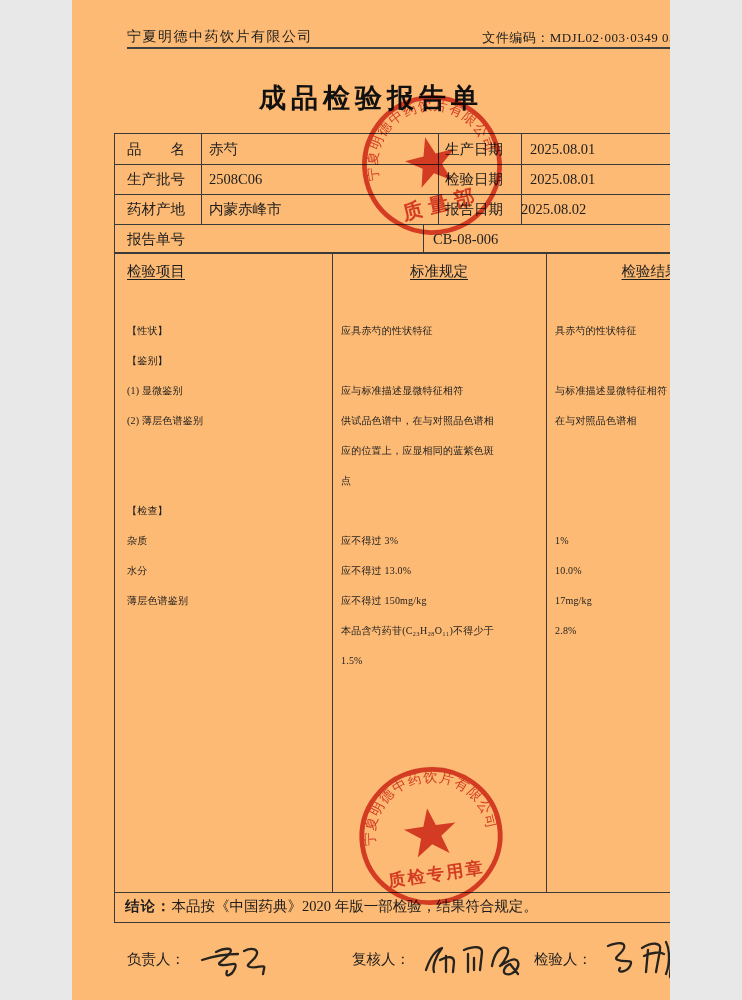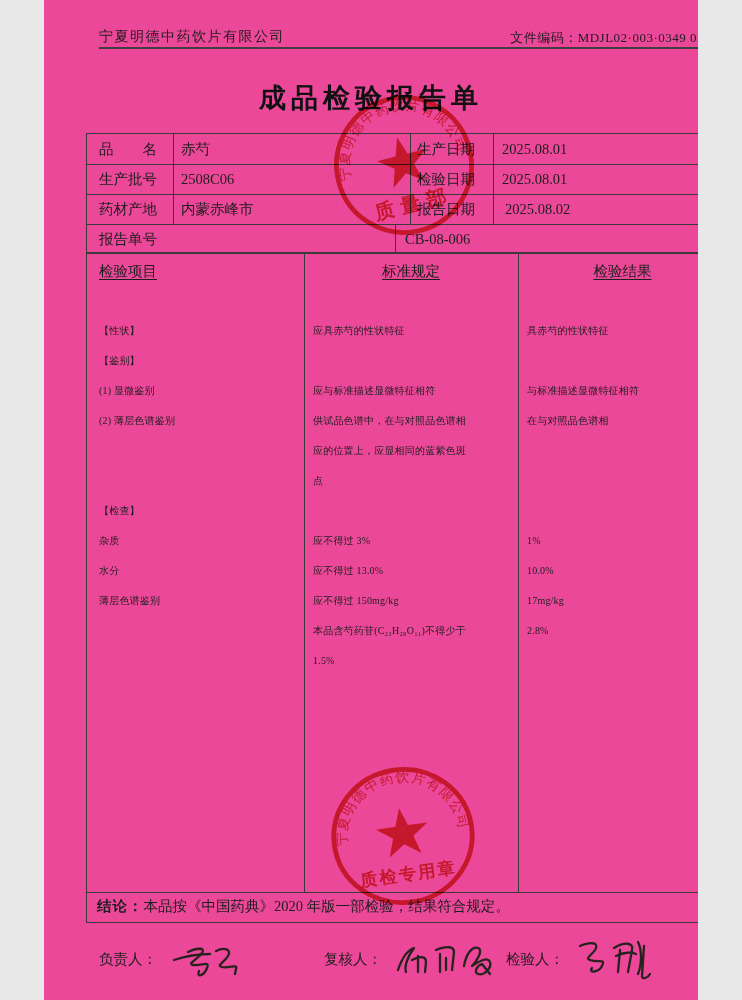--- a/index.html
+++ b/index.html
@@ -1,17 +1,17 @@
 <!DOCTYPE html>
 <html><head>
 <meta charset="utf-8">
 <style>
   html,body{margin:0;padding:0;background:#e8e8e8;}
   .page{
-    position:relative;width:654px;height:1000px;background:#ec4899;
+    position:relative;width:598px;height:1000px;background:#fdba74;
     font-family:"Liberation Serif", serif;color:#1d1d1d;overflow:hidden;
     margin:0 auto;
   }
   
   .hdr-company{position:absolute;left:55px;top:28px;font-size:14px;letter-spacing:1.5px;}
   .hdr-code{position:absolute;right:-6px;top:29px;font-size:13px;letter-spacing:.5px;white-space:nowrap;}
   .hdr-rule{position:absolute;left:55px;right:0;top:47px;border-top:2px solid #3f3f3f;}
   .doc-title{
     position:absolute;left:0;right:0;top:80px;text-align:center;
     font-family:"Liberation Sans", sans-serif;font-weight:bold;
@@ -68,21 +68,21 @@
     <div class="cell" style="left:415px;top:0">2025.08.01</div>
 
     <div class="cell" style="left:12px;top:30px">生产批号</div>
     <div class="cell" style="left:94px;top:30px">2508C06</div>
     <div class="cell" style="left:330px;top:30px">检验日期</div>
     <div class="cell" style="left:415px;top:30px">2025.08.01</div>
 
     <div class="cell" style="left:12px;top:60px">药材产地</div>
     <div class="cell" style="left:94px;top:60px">内蒙赤峰市</div>
     <div class="cell" style="left:330px;top:60px">报告日期</div>
-    <div class="cell" style="left:418px;top:60px">2025.08.02</div>
+    <div class="cell" style="left:406px;top:60px">2025.08.02</div>
 
     <div class="cell" style="left:12px;top:90px">报告单号</div>
     <div class="cell" style="left:318px;top:90px">CB-08-006</div>
   </div>
 
   <div class="insp-table">
     <div class="insp-vline" style="left:217px"></div>
     <div class="insp-vline" style="left:431px"></div>
 
     <div class="insp-head" style="left:12px"><span>检验项目</span></div>

